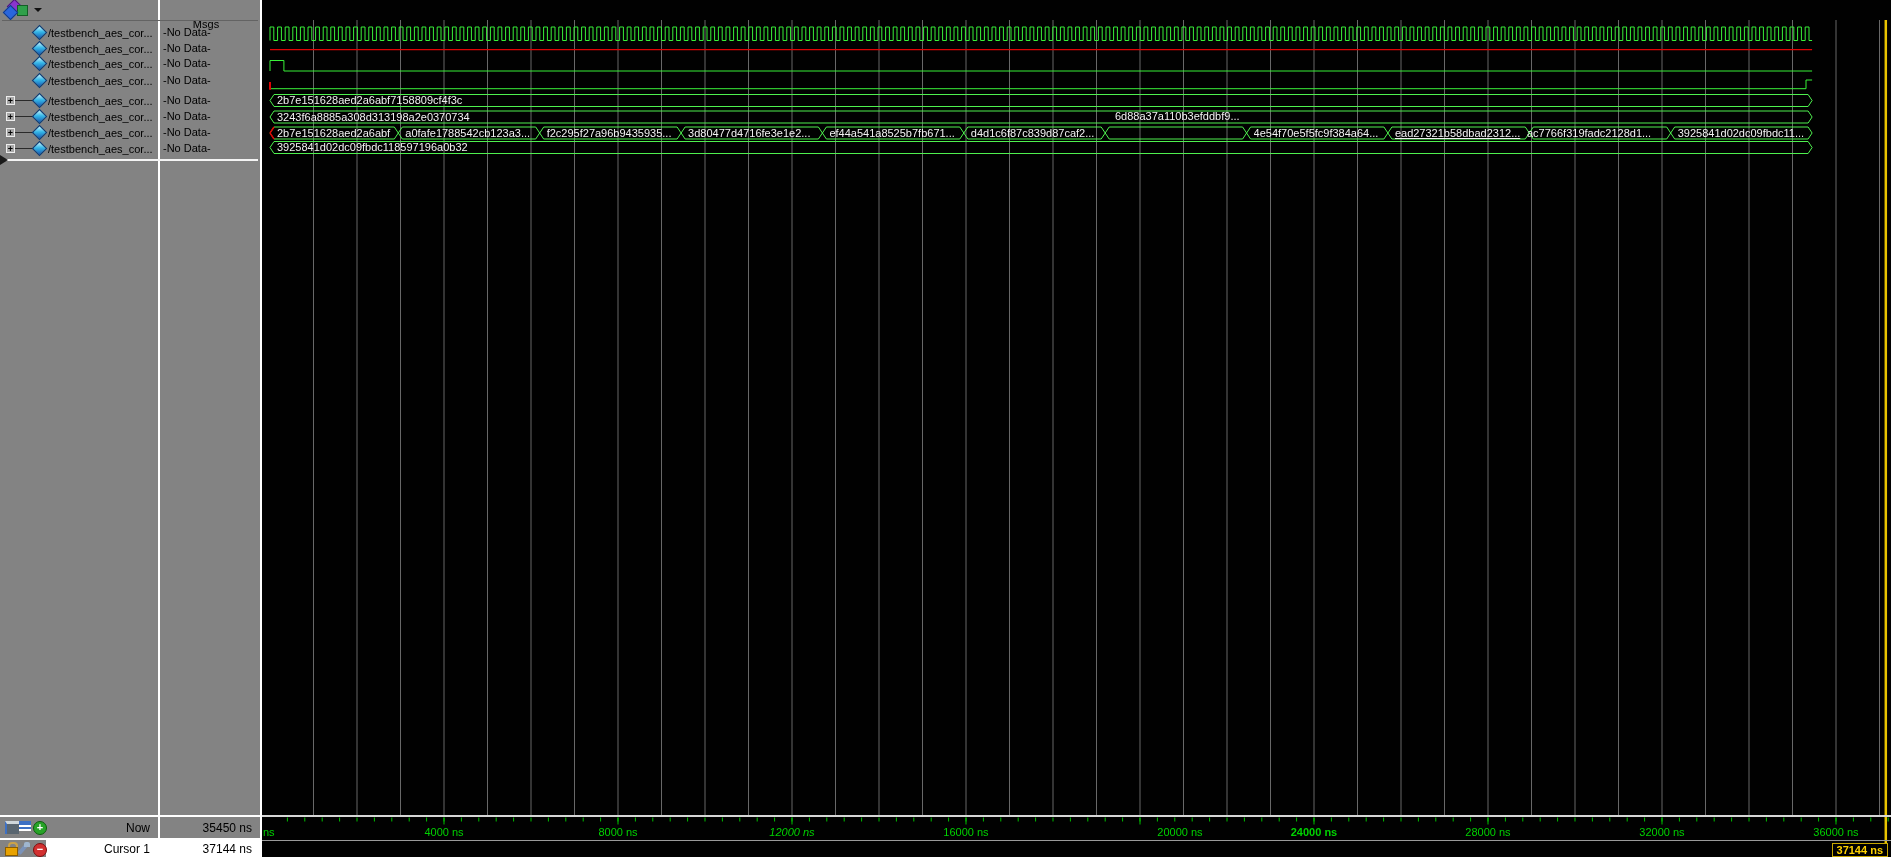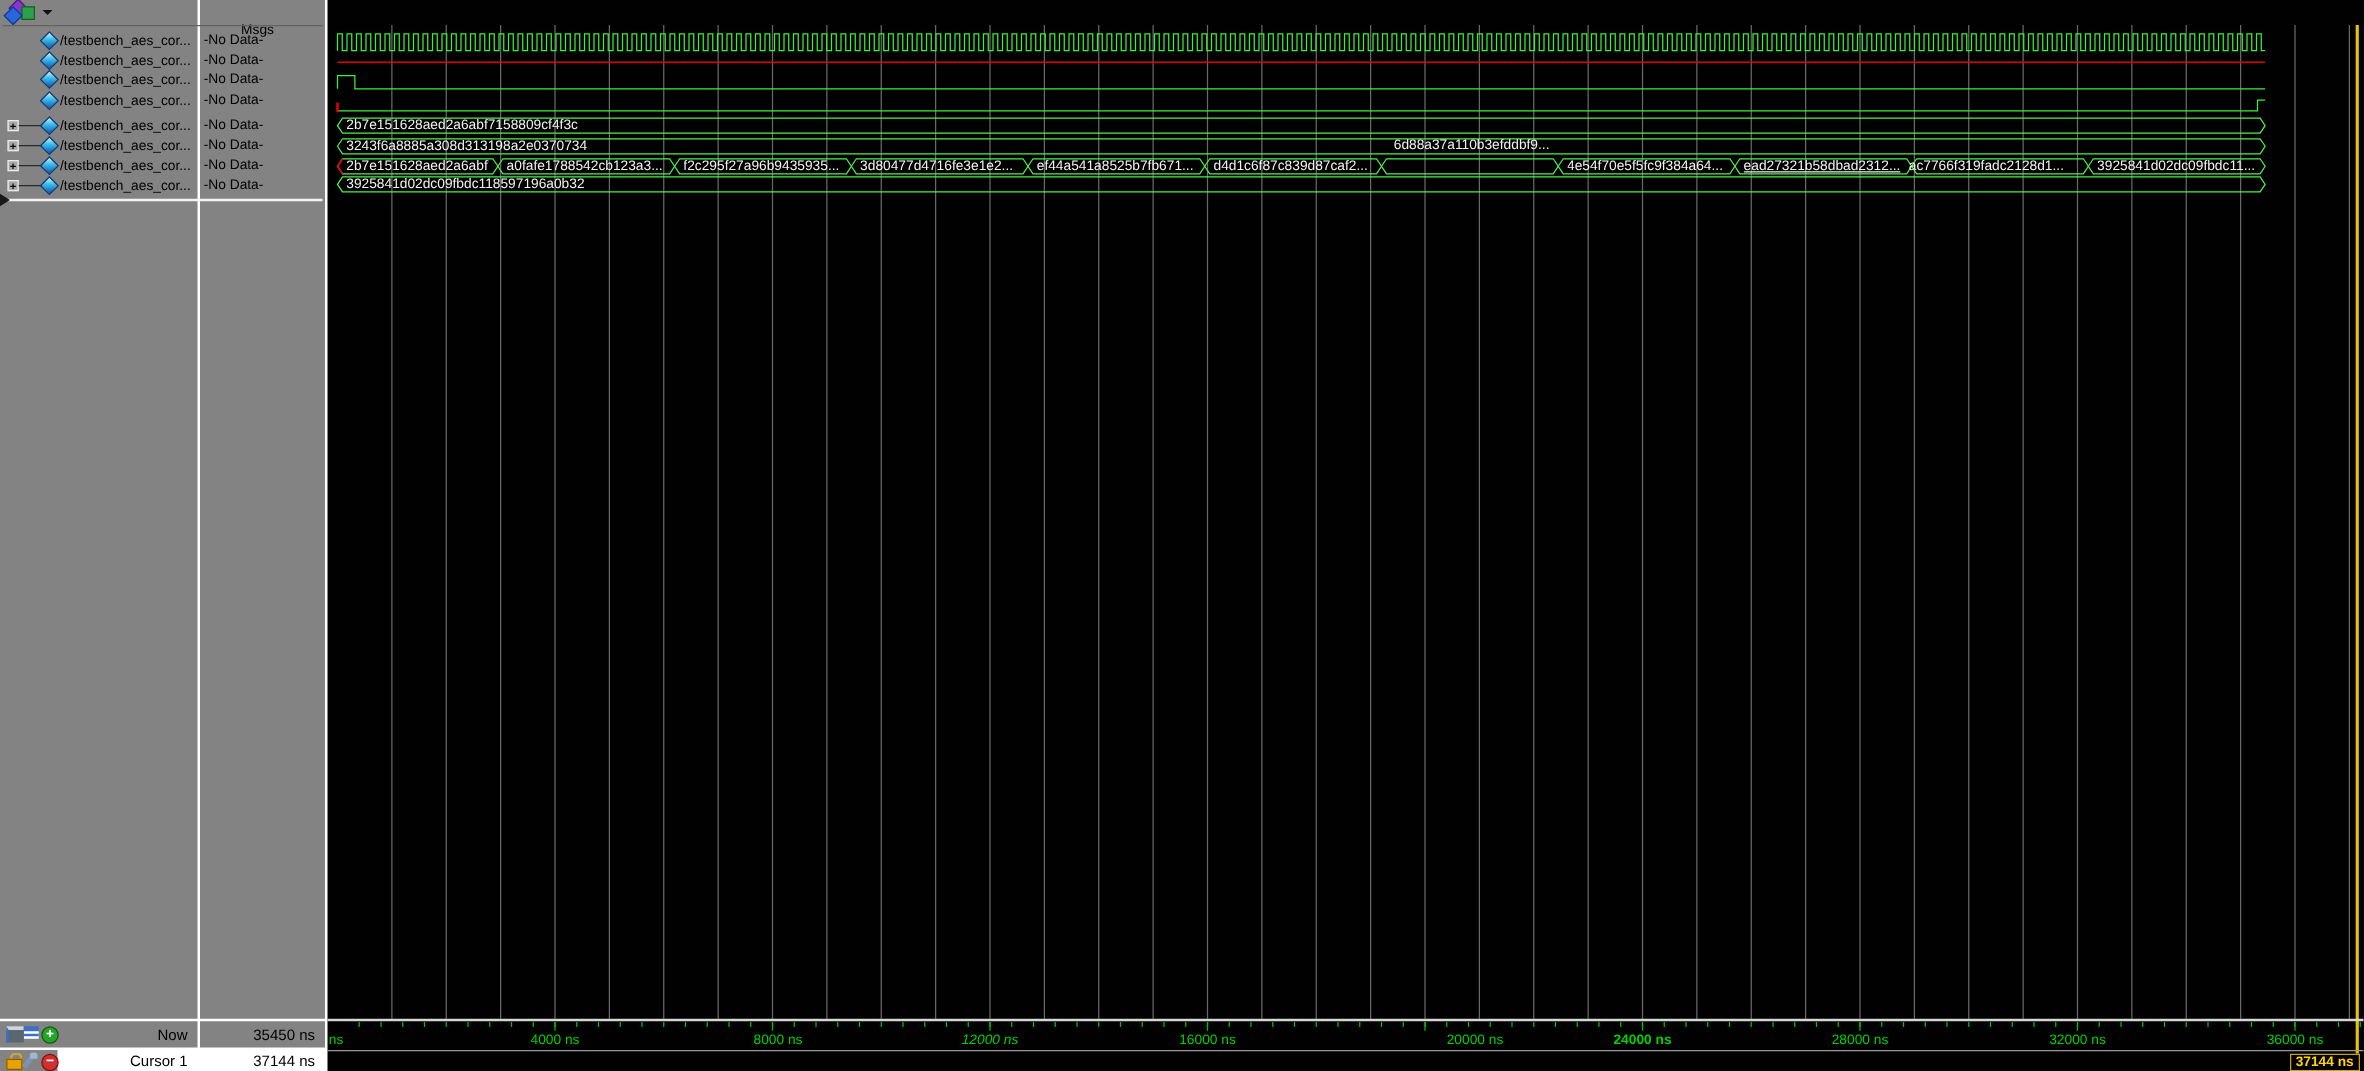--- a/index.html
+++ b/index.html
@@ -262,21 +262,21 @@
         <div class="bus-label" style="left: 991.6px; top: 126.5px; width: 127.4px;">4e54f70e5f5fc9f384a64...</div>
         <div class="bus-label" style="left: 1132.9px; top: 126.5px; width: 127.4px; text-decoration: underline;">ead27321b58dbad2312...</div>
         <div class="bus-label" style="left: 1265px; top: 126.5px; width: 127.4px;">ac7766f319fadc2128d1...</div>
         <div class="bus-label" style="left: 1415.7px; top: 126.5px; width: 127.4px;">3925841d02dc09fbdc11...</div>
         <div class="bus-label" style="left: 15px; top: 141px; width: 1528.1px;">3925841d02dc09fbdc118597196a0b32</div>
       </div>
     <div class="hsep-top"></div>
     <div id="timeline-labels">
       <div class="tl-unit">ns</div>
     <div class="tl-label" style="left: 140px;">4000 ns</div>
-        <div class="tl-label" style="left: 296px; text-align: right;">8000 ns</div>
+        <div class="tl-label" style="left: 314px;">8000 ns</div>
         <div class="tl-label" style="left: 488px; font-style: italic;">12000 ns</div>
         <div class="tl-label" style="left: 662px;">16000 ns</div>
         <div class="tl-label" style="left: 876px;">20000 ns</div>
         <div class="tl-label" style="left: 1010px; font-weight: bold;">24000 ns</div>
         <div class="tl-label" style="left: 1184px;">28000 ns</div>
         <div class="tl-label" style="left: 1358px;">32000 ns</div>
         <div class="tl-label" style="left: 1532px;">36000 ns</div>
       </div>
     <div class="hsep2"></div>
     <div class="cursor-label-box">

